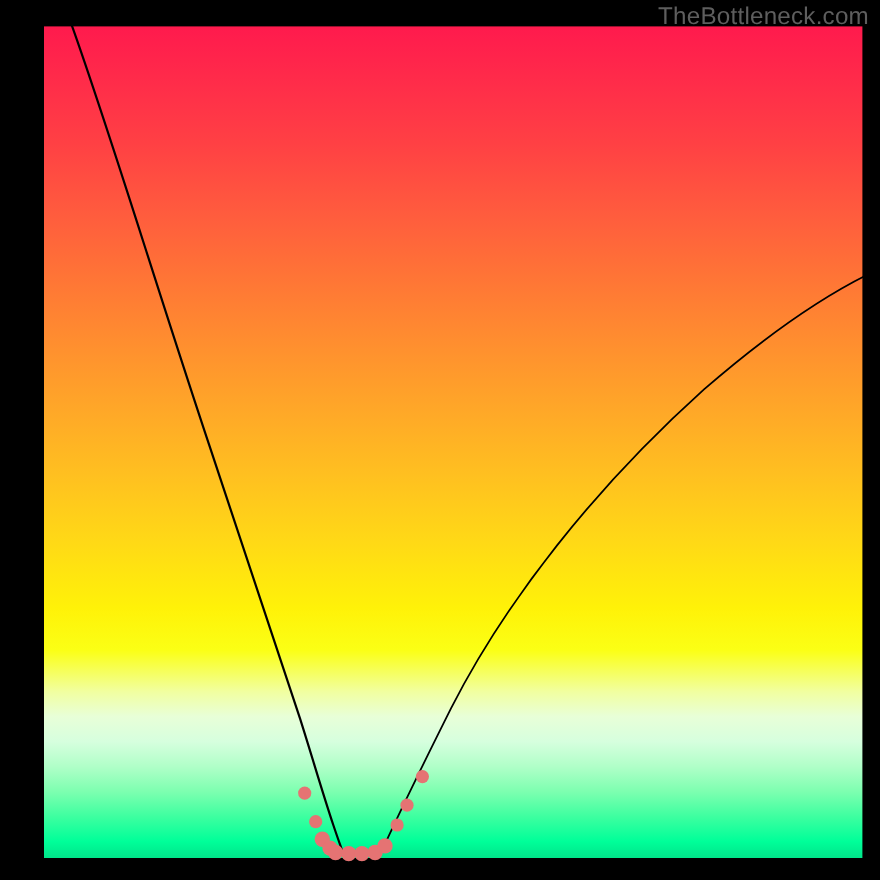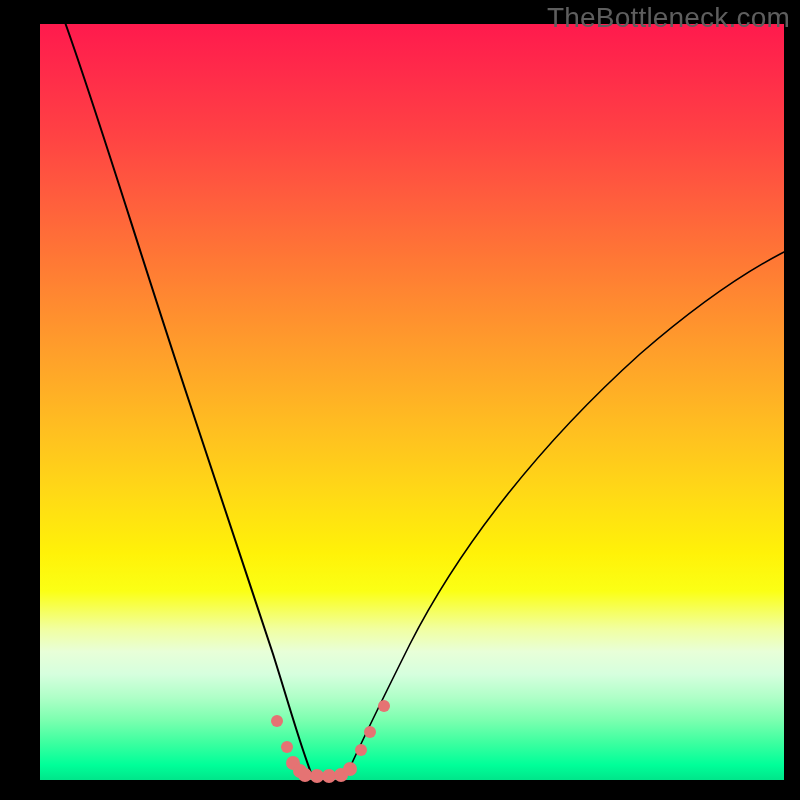--- a/index.html
+++ b/index.html
@@ -44,21 +44,21 @@
       #7dffb0 92%,
       #3effa0 95%,
       #00ff99 98%,
       #00e58a 100%);
   }
   .watermark {
     position: absolute;
     top: 2px;
     right: 10px;
     color: #5e5e5e;
-    font-size: 28px;
+    font-size: 22px;
     letter-spacing: 0.2px;
     font-weight: 400;
   }
   svg.curves {
     position: absolute;
     left: 0;
     top: 0;
     width: 744px;
     height: 756px;
     overflow: visible;

